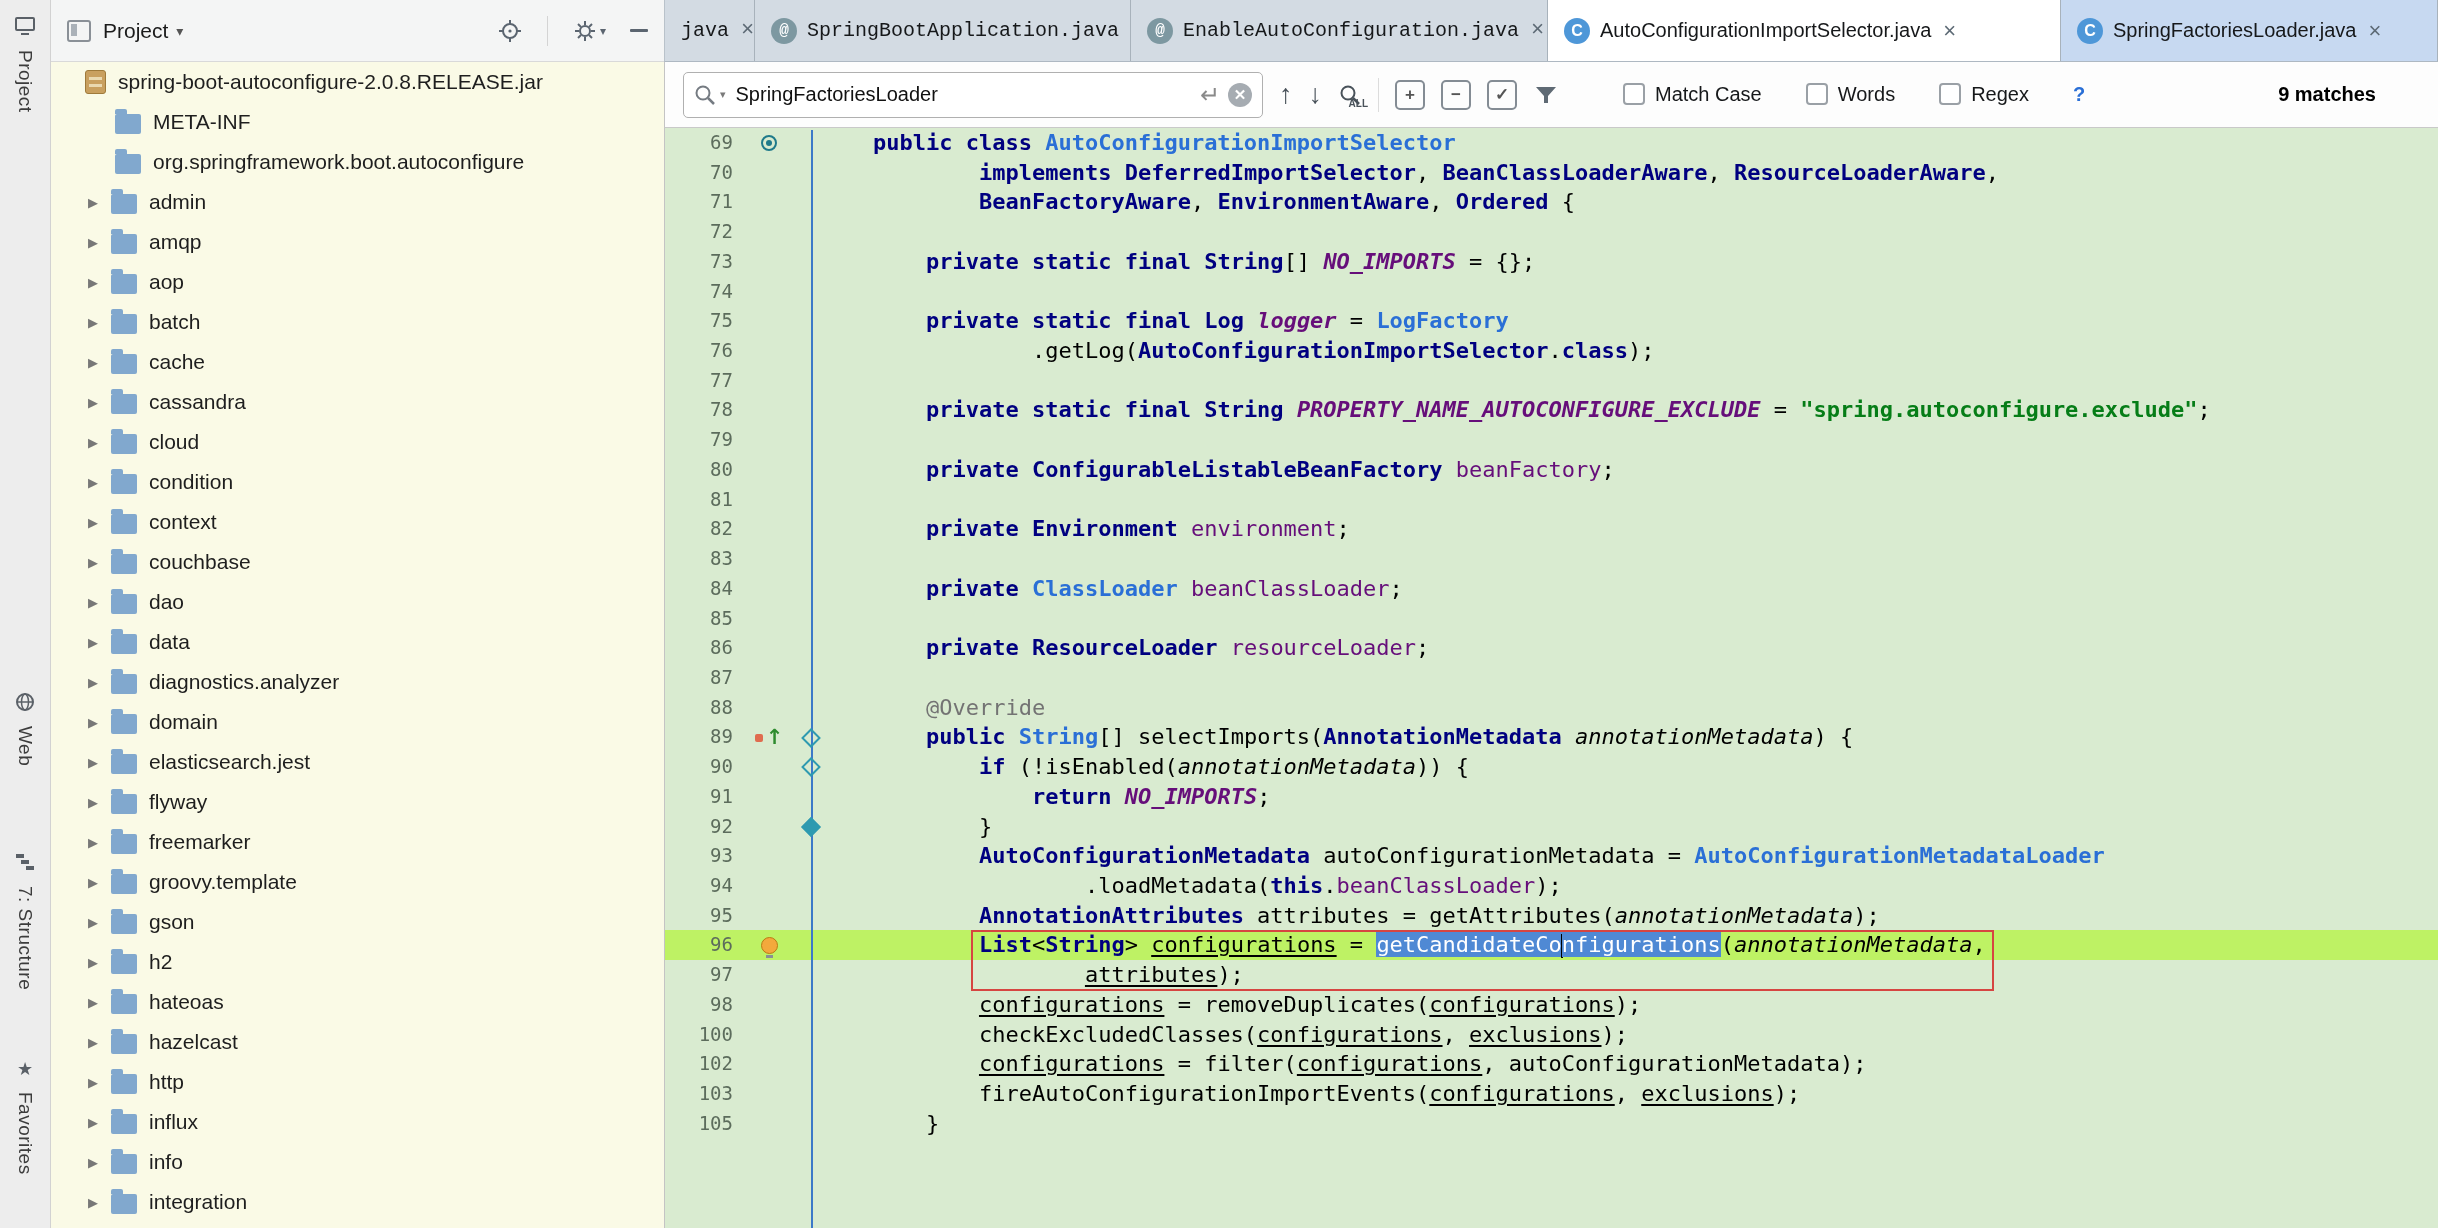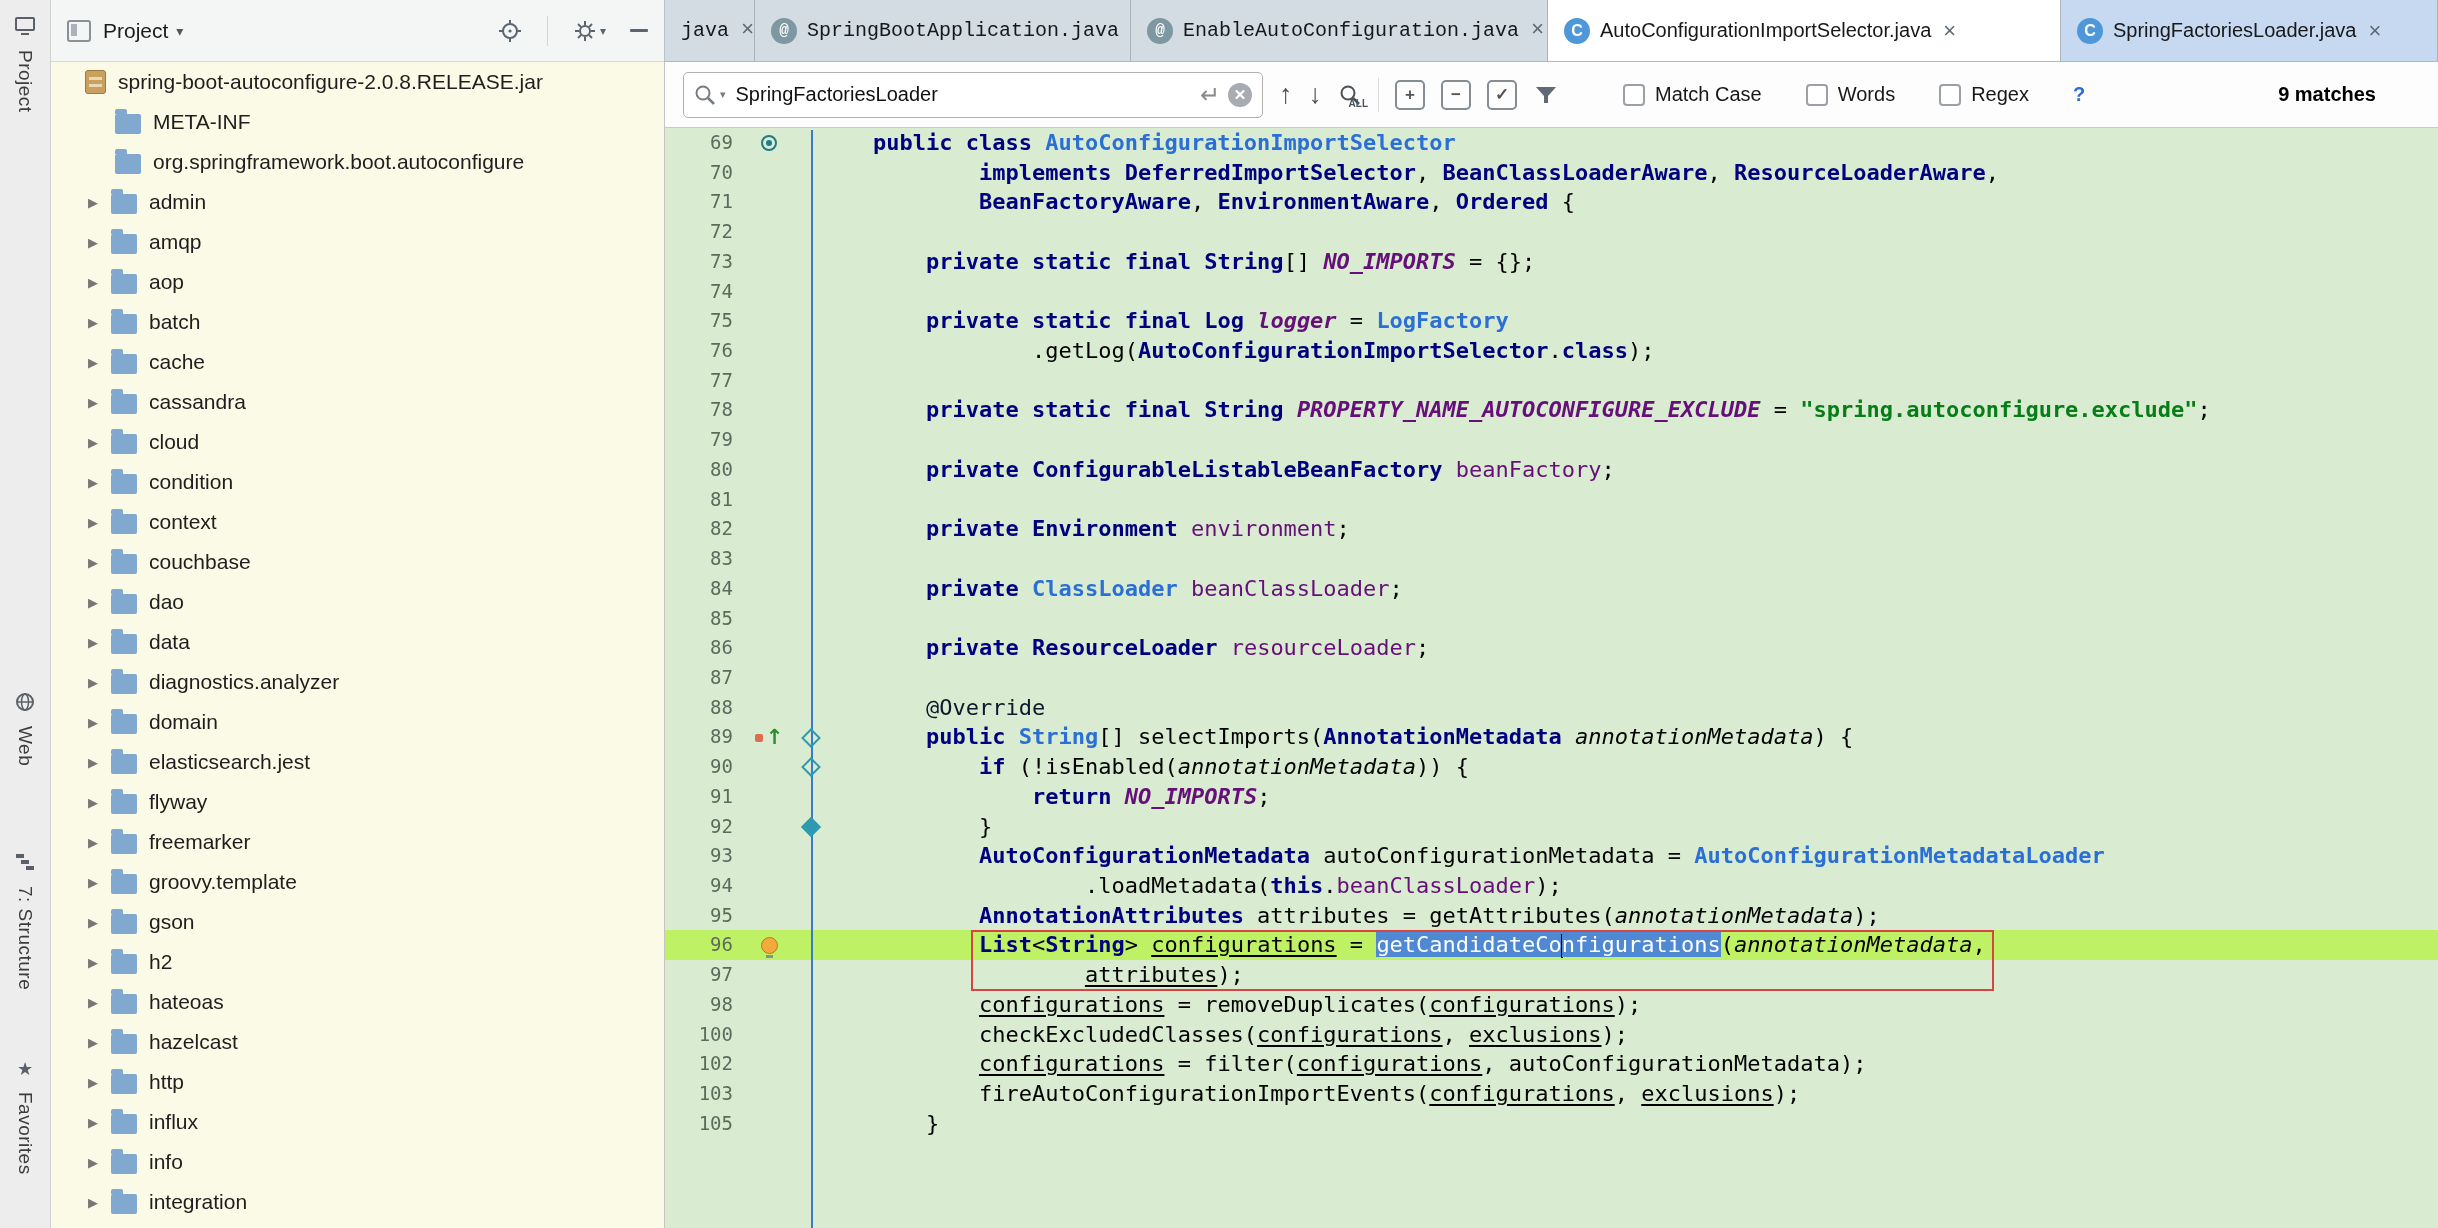--- a/index.html
+++ b/index.html
@@ -50,41 +50,41 @@
   #search-field{width:580px;height:46px;border:1px solid #b0b0b0;border-radius:5px;background:#fff;display:flex;align-items:center;padding:0 10px;gap:8px;box-sizing:border-box;flex:0 0 auto;}
   #search-input{flex:1;border:none;outline:none;font-size:20px;color:#111;font-family:inherit;background:transparent;min-width:0;}
   .mini-caret{font-size:11px;color:#7a7a7a;margin-left:-4px;}
   .enter-glyph{color:#8a8a8a;font-size:24px;}
   .clear-btn{width:24px;height:24px;border-radius:50%;background:#a6acb2;color:#fff;font-size:15px;font-weight:bold;display:flex;align-items:center;justify-content:center;}
   .fb-btn{color:#49525a;font-size:27px;line-height:1;display:flex;align-items:center;justify-content:center;}
   .fb-box{width:30px;height:30px;border:2px solid #848c94;border-radius:5px;box-sizing:border-box;color:#555;font-size:17px;font-weight:bold;display:flex;align-items:center;justify-content:center;}
   .fb-sep{width:1px;height:34px;background:#dcdcdc;}
   .findall{position:relative;}
   .findall .all-sub{position:absolute;right:-6px;bottom:-2px;font-size:10px;font-weight:bold;color:#49525a;letter-spacing:0;}
-  .cb-group{display:flex;align-items:flex-end;margin-left:28px;flex:0 0 auto;}
+  .cb-group{display:flex;align-items:flex-start;margin-left:28px;flex:0 0 auto;}
   .cb-group.first{margin-left:48px;}
   .cb{width:22px;height:22px;border:2px solid #9aa0a6;border-radius:4px;background:#fff;box-sizing:border-box;}
   .cb-label{font-size:20px;color:#16181a;margin-left:10px;}
   .help{color:#2a6fd6;font-size:20px;font-weight:bold;margin-left:28px;}
   .matches{margin-left:auto;margin-right:44px;font-size:20px;font-weight:bold;color:#000;flex:0 0 auto;}
 
   
   #editor{position:absolute;left:664px;top:128px;width:1774px;height:1100px;background:#d9ebd0;border-left:1px solid #c4c4c4;overflow:hidden;box-sizing:border-box;font-family:"DejaVu Sans Mono",monospace;}
   .row{display:flex;height:29.73px;position:relative;}
   .row.current{background:#bef264;}
   .ln{flex:0 0 78px;text-align:right;padding-right:10px;font-size:19px;line-height:29.73px;color:#5c6c5c;box-sizing:border-box;}
   .gut{flex:0 0 52px;position:relative;display:flex;align-items:center;justify-content:center;}
   .code{white-space:pre;font-size:22px;line-height:29.73px;padding-left:78px;color:#000;}
   .k{color:#000080;font-weight:bold;}
   .t{color:#000080;font-weight:bold;}
   .b{color:#2a6fd6;font-weight:bold;}
   .s{color:#067d17;font-weight:bold;}
   .f{color:#660e7a;}
   .sf{color:#660e7a;font-style:italic;font-weight:bold;}
-  .an{color:#0f172a;}
+  .an{color:#737373;}
   .p{color:#000;font-style:italic;}
   .u{color:#000;text-decoration:underline;text-underline-offset:3px;}
   .sel{background:#4f89d4;color:#fff;}
   .caret{display:inline-block;width:0;border-left:2px solid #000;height:24px;vertical-align:middle;margin:0 -1px;}
   .vline{position:absolute;left:146px;top:2px;bottom:0;width:2px;background:#3c79c8;z-index:2;}
   .redbox{position:absolute;border:2px solid #d64541;pointer-events:none;z-index:6;box-sizing:border-box;}
   .edge-ico{position:absolute;left:139px;width:14px;height:14px;transform:rotate(45deg);border:2px solid #2e9ab0;box-sizing:border-box;z-index:3;background:transparent;}
   .edge-ico.filled{background:#2e9ab0;}
   .g-run{width:16px;height:16px;border:2px solid #1f7a8a;border-radius:50%;box-sizing:border-box;position:relative;}
   .g-run::after{content:"";position:absolute;left:3px;top:3px;width:6px;height:6px;border-radius:50%;background:#1f7a8a;}

